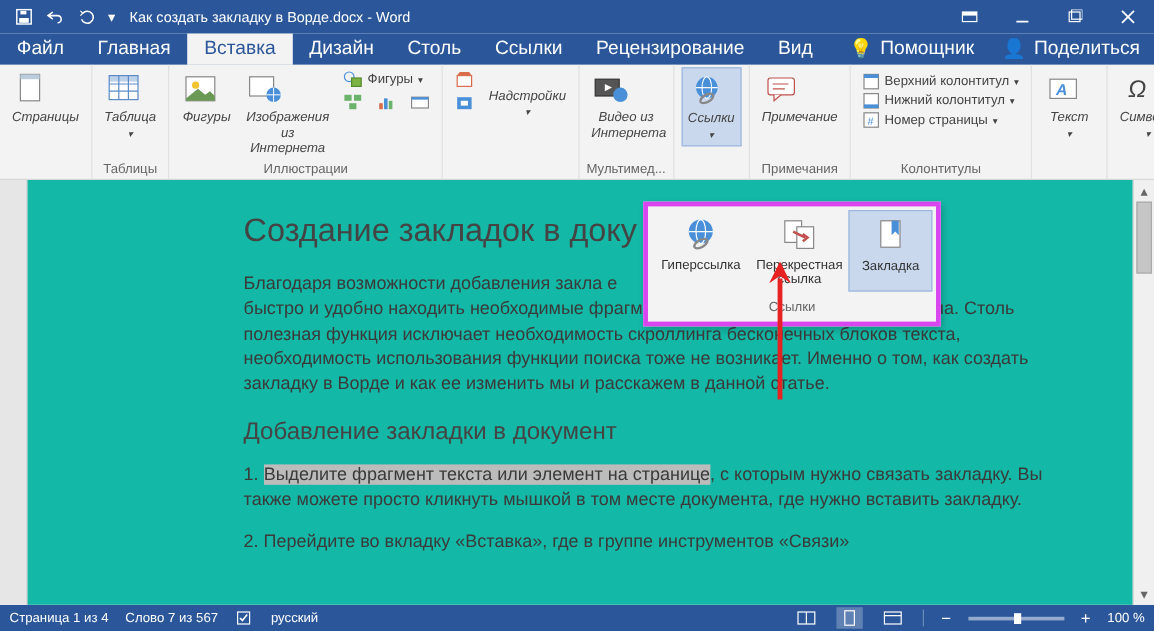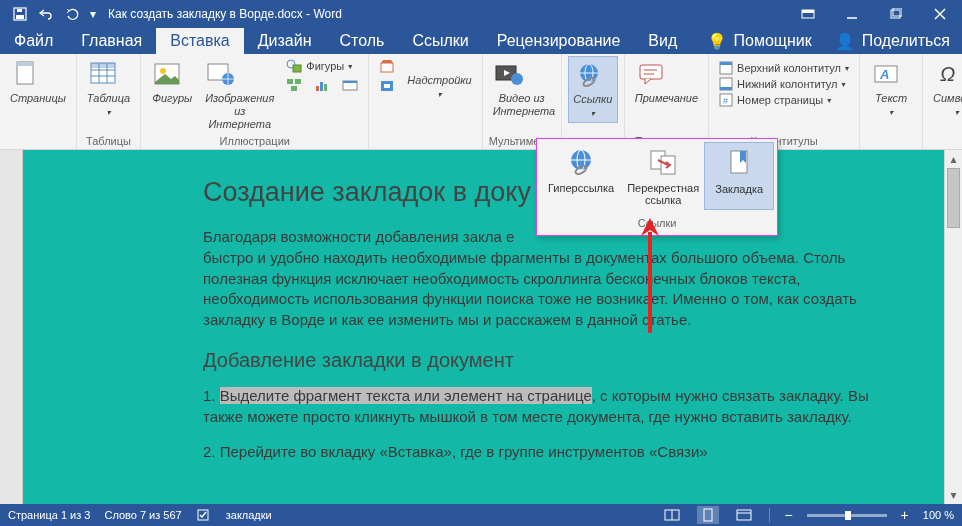--- a/index.html
+++ b/index.html
@@ -35,21 +35,21 @@
   .page { background: #14b8a6; margin: 0 0 0 0; padding: 12px 50px 0 180px; flex: 1; color: #3a3a3a; font-size: 15px; line-height: 1.38; }
   .page h1 { font-family: Tahoma, sans-serif; font-weight: normal; color: #444; font-size: 27px; margin: 12px 0 16px 0; }
   .page h2 { font-family: Tahoma, sans-serif; font-weight: normal; color: #444; font-size: 20px; margin: 16px 0 12px 0; }
   .page p { margin: 0 0 14px 0; }
   .highlight { background: #bcbcbc; }
   .scrollbar { width: 18px; background: #f0f0f0; border-left: 1px solid #d6d6d6; display: flex; flex-direction: column; }
   .scroll-arrow { height: 18px; display:flex;align-items:center;justify-content:center;color:#666;cursor: pointer; }
   .scroll-track { flex: 1; position: relative; }
   .scroll-thumb { position: absolute; top: 0; left: 2px; right: 2px; height: 60px; background: #c6c6c6; border: 1px solid #aaa; cursor: pointer; }
   
-  .dropdown { position: absolute; left: 536px; top: 138px; background: #f3f3f3; border: 1px solid #d946ef; box-shadow: 2px 3px 6px rgba(0,0,0,.2); display: flex; flex-direction: column; z-index: 10; }
+  .dropdown { position: absolute; left: 536px; top: 168px; background: #f3f3f3; border: 4px solid #d946ef; box-shadow: 2px 3px 6px rgba(0,0,0,.2); display: flex; flex-direction: column; z-index: 10; }
   .dd-body { display: flex; padding: 3px; }
   .dd-item { display: flex; flex-direction: column; align-items: center; padding: 4px 8px; cursor: pointer; text-align: center; min-width: 70px; font-size: 11px; }
   .dd-item.sel { background: #c9d8ed; border: 1px solid #9bb7dd; }
   .dd-item .ico { width: 32px; height: 32px; margin-bottom: 4px; display:flex;align-items:center;justify-content:center; }
   .dd-label { text-align: center; padding: 4px 0 6px; font-size: 11px; color: #666; }
   
   .arrow-ann { position: absolute; left: 638px; top: 218px; z-index: 20; pointer-events: none; }
   
   .statusbar { height: 22px; background: #2b579a; color: #fff; display: flex; align-items: center; font-size: 11px; gap: 14px; padding: 0 8px; }
   .statusbar .sep { width: 1px; height: 14px; background: rgba(255,255,255,.3); }
@@ -424,29 +424,29 @@
   </div>
   <div class="dd-label">Ссылки</div>
 </div>
 
 <svg class="arrow-ann" width="24" height="120">
   <line x1="12" y1="115" x2="12" y2="14" stroke="#e62222" stroke-width="4"></line>
   <path d="M12 0 L3 18 L12 12 L21 18 Z" fill="#e62222"></path>
 </svg>
 
 <div class="statusbar">
-  <span>Страница 1 из 3</span>
+  <span>Страница 1 из 4</span>
   <span>Слово 7 из 567</span>
   <span>
       <svg width="16" height="14">
         <rect x="2" y="2" width="10" height="10" fill="none" stroke="#fff"></rect>
         <path d="M4 7 L6 9 L10 4" fill="none" stroke="#fff" stroke-width="1.4"></path>
       </svg>
     </span>
-  <span>закладки</span>
+  <span>русский</span>
   <div class="spacer"></div>
   <div class="viewbtn">
       <svg width="16" height="12">
         <rect x="1" y="1" width="14" height="10" fill="none" stroke="#fff"></rect>
         <line x1="8" y1="1" x2="8" y2="11" stroke="#fff"></line>
       </svg>
     </div>
   <div class="viewbtn" style="background:rgba(255,255,255,.25)">
       <svg width="14" height="14">
         <rect x="3" y="1" width="8" height="12" fill="none" stroke="#fff"></rect>

